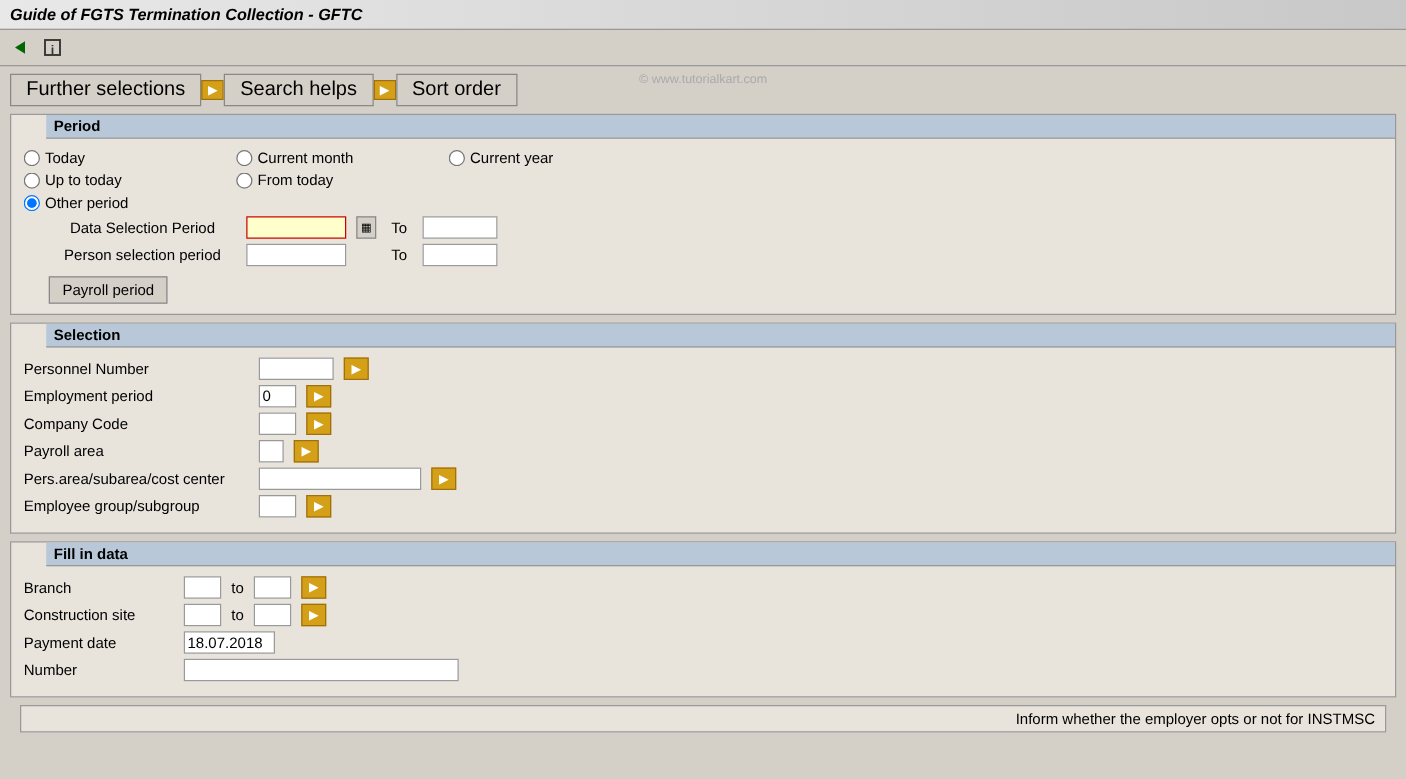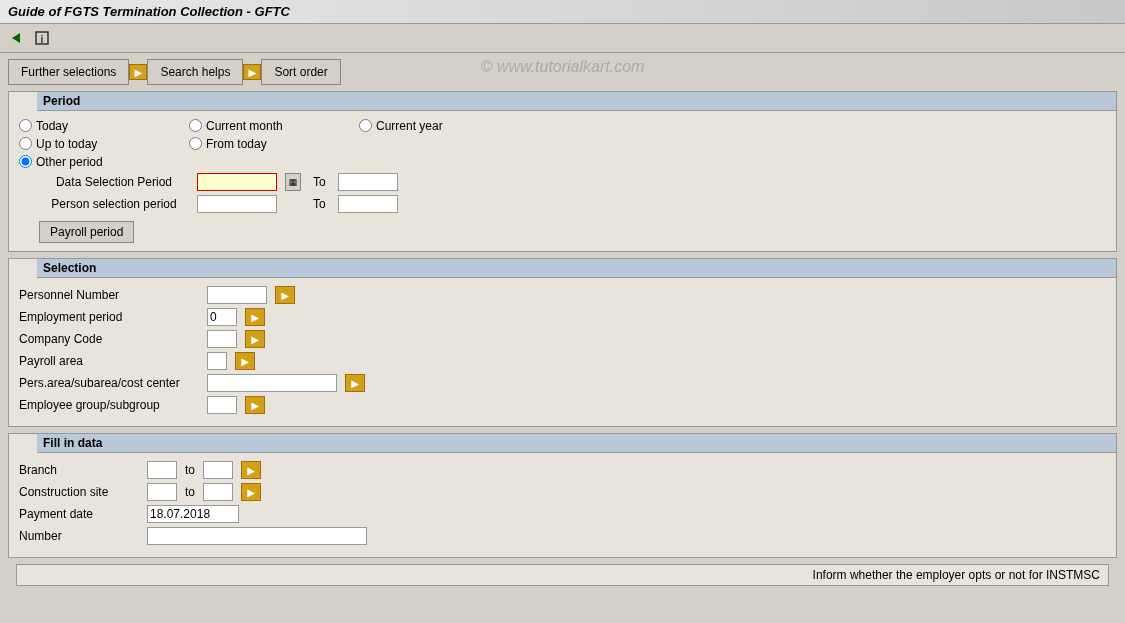--- a/index.html
+++ b/index.html
@@ -33,36 +33,35 @@
       display: inline-flex;
       align-items: center;
       justify-content: center;
       cursor: pointer;
     }
     .watermark {
       position: absolute;
       left: 50%;
       transform: translateX(-50%);
       color: #aaa;
-      font-size: 16px;
-      font-style: italic;
+      font-size: 10px;
       top: 34px;
     }
     .tab-bar {
       background: #d4d0c8;
       padding: 6px 8px 0 8px;
       display: flex;
       align-items: center;
       gap: 0;
     }
     .tab-btn {
       background: #d4d0c8;
       border: 1px solid #888;
       padding: 3px 12px;
-      font-size: 12px;
+      font-size: 16px;
       cursor: pointer;
       display: flex;
       align-items: center;
       gap: 6px;
       height: 26px;
     }
     .tab-arrow {
       width: 18px;
       height: 16px;
       background: #d4a017;
@@ -94,21 +93,21 @@
     .section-content {
       padding: 8px 10px;
     }
     .radio-group {
       display: flex;
       gap: 0;
       margin-bottom: 4px;
     }
     .radio-item {
       display: flex;
-      align-items: flex-start;
+      align-items: flex-end;
       gap: 4px;
       min-width: 170px;
     }
     .radio-item input[type=radio] { margin: 0; }
     .form-row {
       display: flex;
       align-items: center;
       gap: 8px;
       margin-bottom: 4px;
       padding-left: 20px;
@@ -361,21 +360,21 @@
       <div class="fill-row">
         <span class="fill-label">Construction site</span>
         <input type="text" class="form-input" style="width: 30px;" value="">
         <span style="font-size:12px">to</span>
         <input type="text" class="form-input" style="width: 30px;" value="">
         <div class="arrow-btn">▶</div>
       </div>
 
       <div class="fill-row">
         <span class="fill-label">Payment date</span>
-        <input type="text" class="form-input" style="width: 92px;" value="18.07.2018">
+        <input type="text" class="form-input" style="width: 73px;" value="18.07.2018">
       </div>
 
       <div class="fill-row">
         <span class="fill-label">Number</span>
         <input type="text" class="form-input" style="width: 220px;" value="">
       </div>
 
     </div>
   </div>
 

